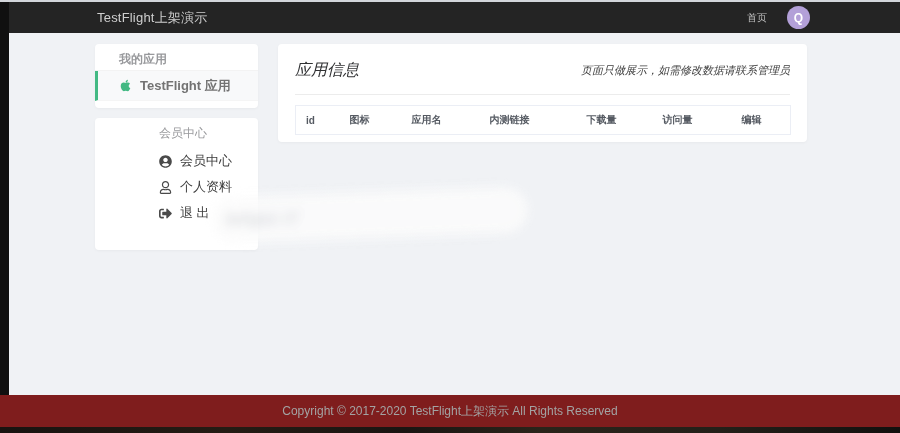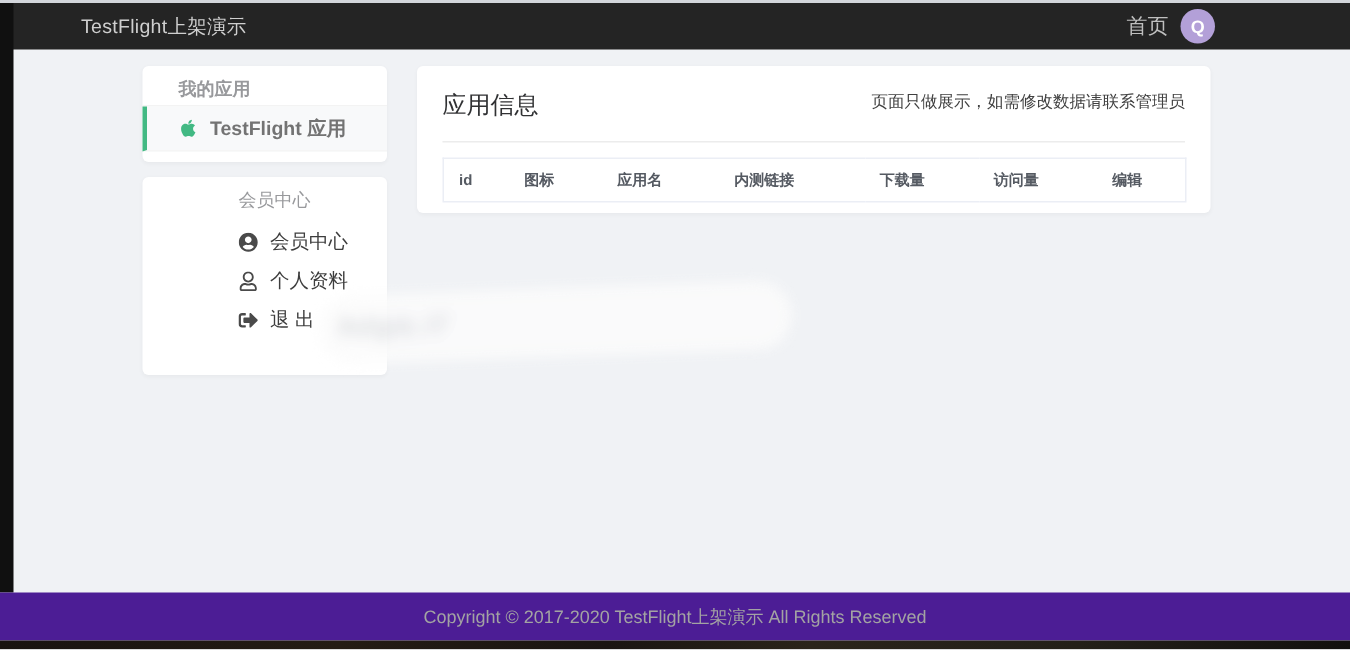--- a/index.html
+++ b/index.html
@@ -10,25 +10,25 @@
   }
   
   .top-line { position:absolute; left:0; top:0; width:900px; height:2px; background:#d3d6db; }
   
   .edge-strip { position:absolute; left:0; top:2px; width:9px; height:393px; background:#101010; }
 
   
   .header {
     position:absolute; left:0; top:2px; width:900px; height:31px;
     background:#242424; display:flex; align-items:center;
-    padding-left:54px; padding-right:90px;
+    padding-left:97px; padding-right:90px;
   }
   .header-title { color:#cfcfcf; font-size:13px; letter-spacing:.2px; }
   .header-spacer { flex:1; }
-  .nav-home { color:#bfbfbf; font-size:14px; margin-right:8px; cursor:pointer; }
+  .nav-home { color:#bfbfbf; font-size:10px; margin-right:20px; cursor:pointer; }
   .avatar {
     width:23px; height:23px; border-radius:50%; background:#b3a0d8;
     color:#fff; font-size:12px; font-weight:bold;
     display:flex; align-items:center; justify-content:center; cursor:pointer;
   }
 
   
   .card {
     position:absolute; background:#fff; border-radius:4px;
     box-shadow:0 1px 3px rgba(0,0,0,.04);
@@ -48,21 +48,21 @@
     background:#f8f9fa; border-left:3px solid #42b983;
     padding-left:21px; color:#737373; border-bottom:1px solid #f5f5f5;
   }
   .side-item .ic { width:13px; height:13px; margin-right:8px; flex:0 0 13px; display:inline-flex; }
   .side-item .ic svg { width:13px; height:13px; fill:#4a4a4a; }
   .side-item.active .ic svg { fill:#42b983; }
   .member-items .side-item { height:26px; }
 
   
   .main-card { left:278px; top:44px; width:529px; height:98px; padding:16px 17px 0 17px; }
-  .main-head { display:flex; align-items:flex-start; }
+  .main-head { display:flex; align-items:center;font-style:italic; }
   .main-title { font-size:16px; color:#303133; font-weight:500; }
   .main-note { flex:1; text-align:right; font-size:11px; color:#404040; }
   .main-divider { height:1px; background:#ececec; margin-top:13px; }
   table.app-table {
     width:495px; margin-top:10px; border-collapse:collapse; table-layout:fixed;
     border:1px solid #ebeef5;
   }
   table.app-table th {
     height:29px; text-align:left; padding-left:10px;
     font-size:10px; font-weight:bold; color:#555a62;
@@ -77,21 +77,21 @@
     transform:rotate(-2deg); pointer-events:none;
   }
   .watermark span {
     font-size:19px; color:#c2c5cb; letter-spacing:2px; padding-left:14px;
     filter:blur(3px); font-style:italic;
   }
 
   
   .footer {
     position:absolute; left:0; top:395px; width:900px; height:32px;
-    background:#4c1d95; color:#a3a3a3; font-size:12px;
+    background:#7f1d1d; color:#a3a3a3; font-size:12px;
     display:flex; align-items:center; justify-content:center;
   }
   .bottom-strip {
     position:absolute; left:0; top:427px; width:900px; height:6px;
     background:linear-gradient(90deg,#181310 0%,#241c14 25%,#1a1512 45%,#2a241a 60%,#232019 80%,#12100e 100%);
   }
 </style>
 </head>
 <body>
 

